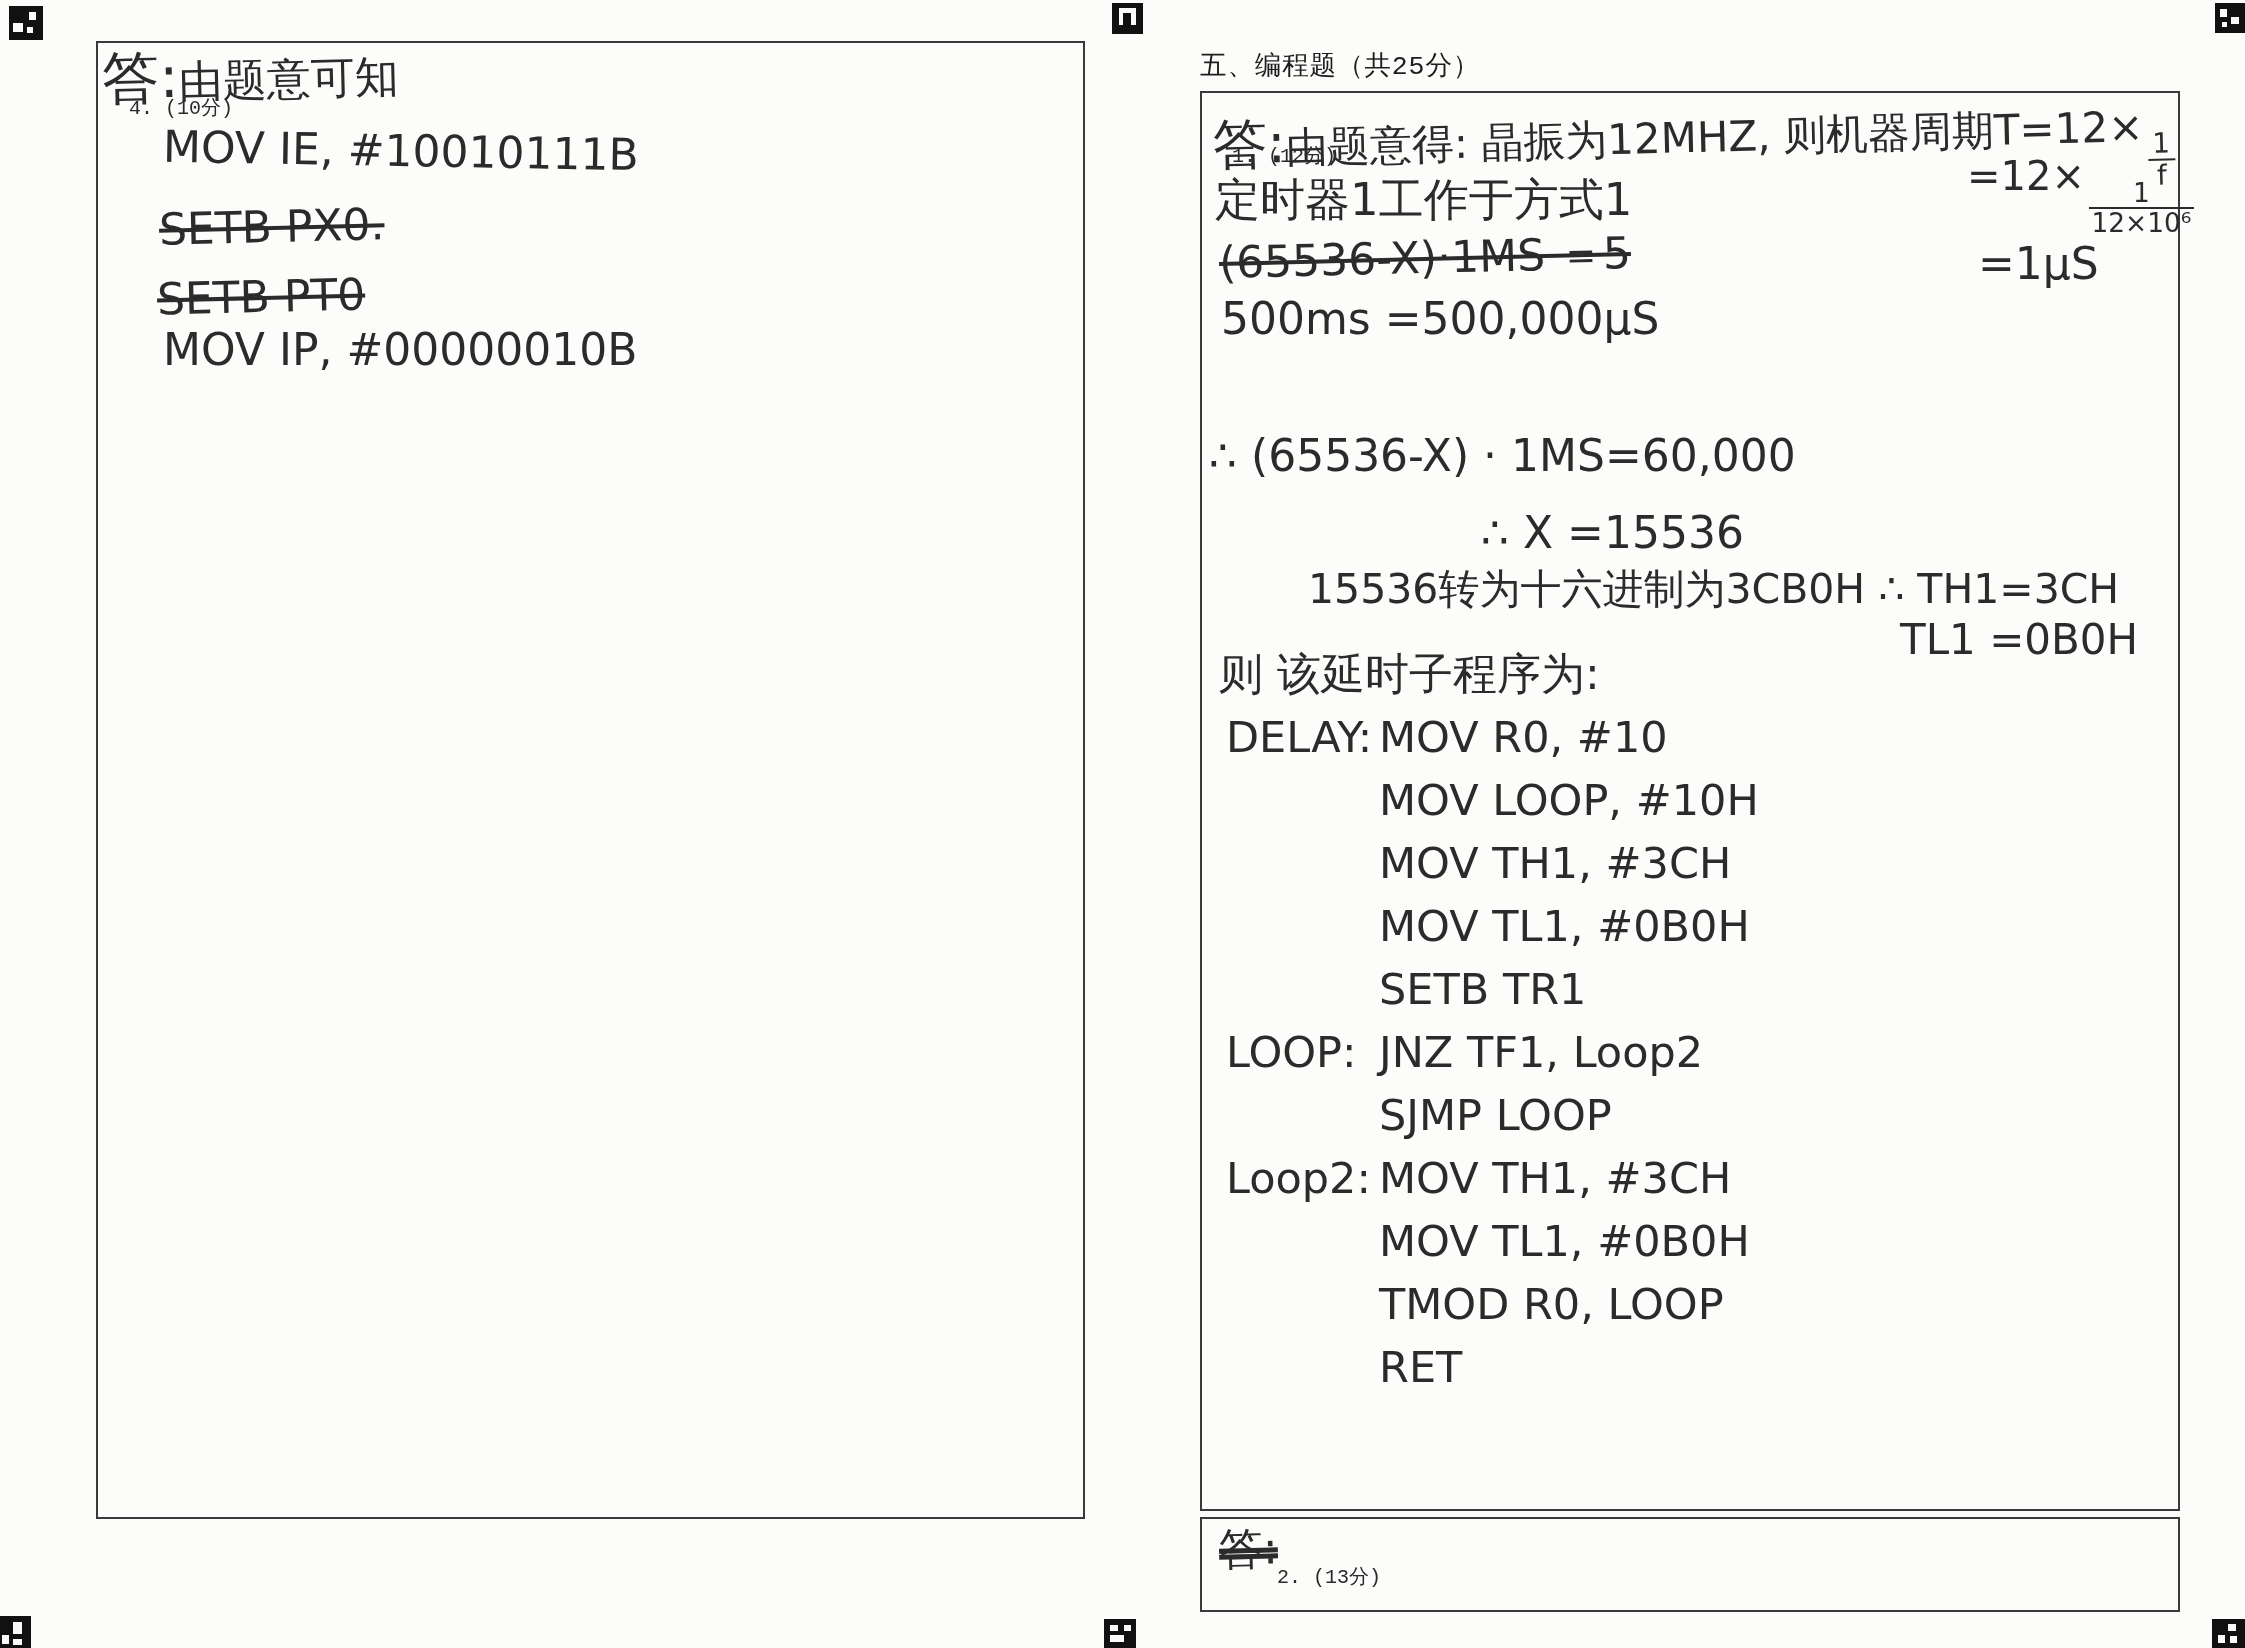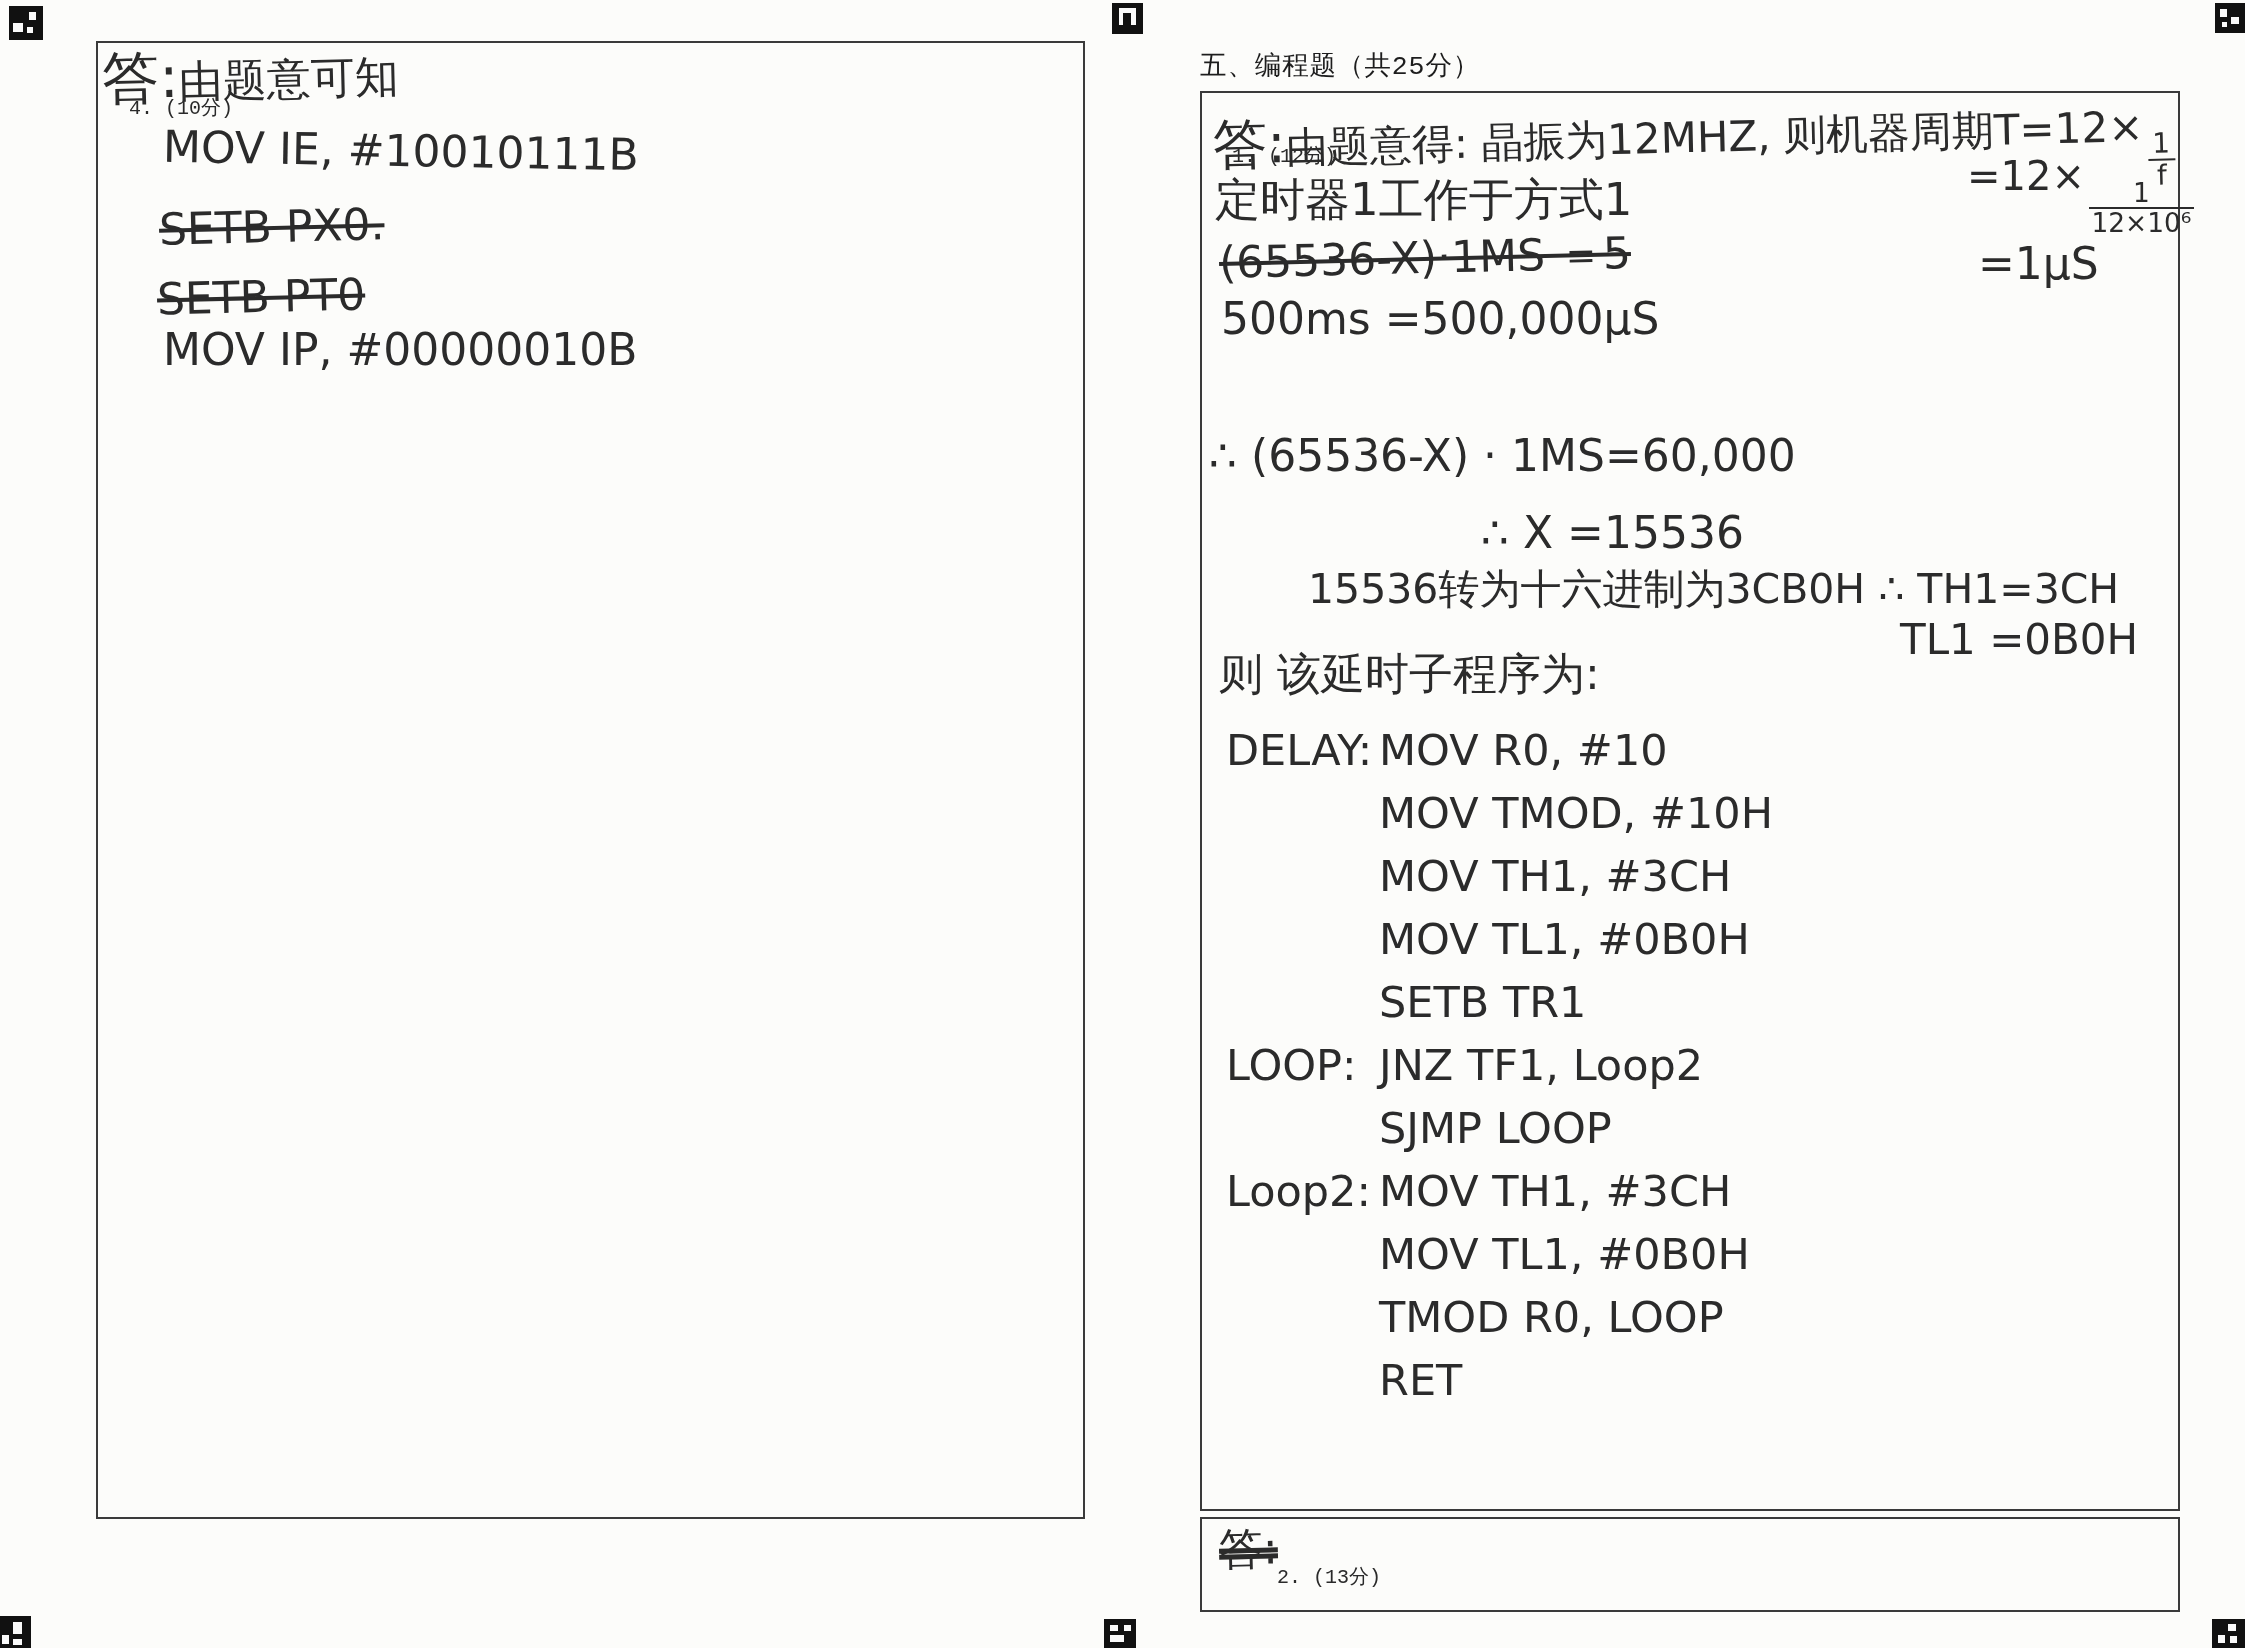--- a/index.html
+++ b/index.html
@@ -28,21 +28,21 @@
   .ans-prefix{font-size:1.3em;}
   .struck{text-decoration:line-through;text-decoration-thickness:3.8px;text-decoration-color:#2b2b2b;}
   .tilt-l{transform:rotate(-1.4deg);}
   .tilt-r{transform:rotate(1deg);}
   
   .frac{display:inline-flex;flex-direction:column;text-align:center;vertical-align:-0.45em;font-size:0.66em;line-height:1.05;margin:0 3.8px;}
   .frac .num{border-bottom:2.8px solid #2b2b2b;padding:0 4.7px;}
   .frac .den{padding:0 2.8px;}
   
   .code-block{position:absolute;left:1226px;top:712px;}
-  .code-row{display:flex;height:63px;align-items:flex-end;font-family:"DejaVu Sans", sans-serif;color:#2b2b2b;font-size:43px;white-space:nowrap;}
+  .code-row{display:flex;height:63px;align-items:flex-start;font-family:"DejaVu Sans", sans-serif;color:#2b2b2b;font-size:43px;white-space:nowrap;}
   .code-label{width:153px;flex:0 0 153px;}
   
   .lcode{font-size:44px;}
   .scribbled{text-decoration:line-through;text-decoration-style:double;text-decoration-thickness:4.7px;}
 </style>
 </head>
 <body>
 
 <div class="page">
 
@@ -126,21 +126,21 @@
 
   <div class="hand" style="left:1219px;top:645px;font-size:44px;">则 该延时子程序为:</div>
 
   <div class="code-block">
     <div class="code-row">
         <span class="code-label">DELAY:</span>
         <span>MOV R0, #10</span>
       </div>
     <div class="code-row">
         <span class="code-label"></span>
-        <span>MOV TMOD, #10H</span>
+        <span>MOV LOOP, #10H</span>
       </div>
     <div class="code-row">
         <span class="code-label"></span>
         <span>MOV TH1, #3CH</span>
       </div>
     <div class="code-row">
         <span class="code-label"></span>
         <span>MOV TL1, #0B0H</span>
       </div>
     <div class="code-row">

